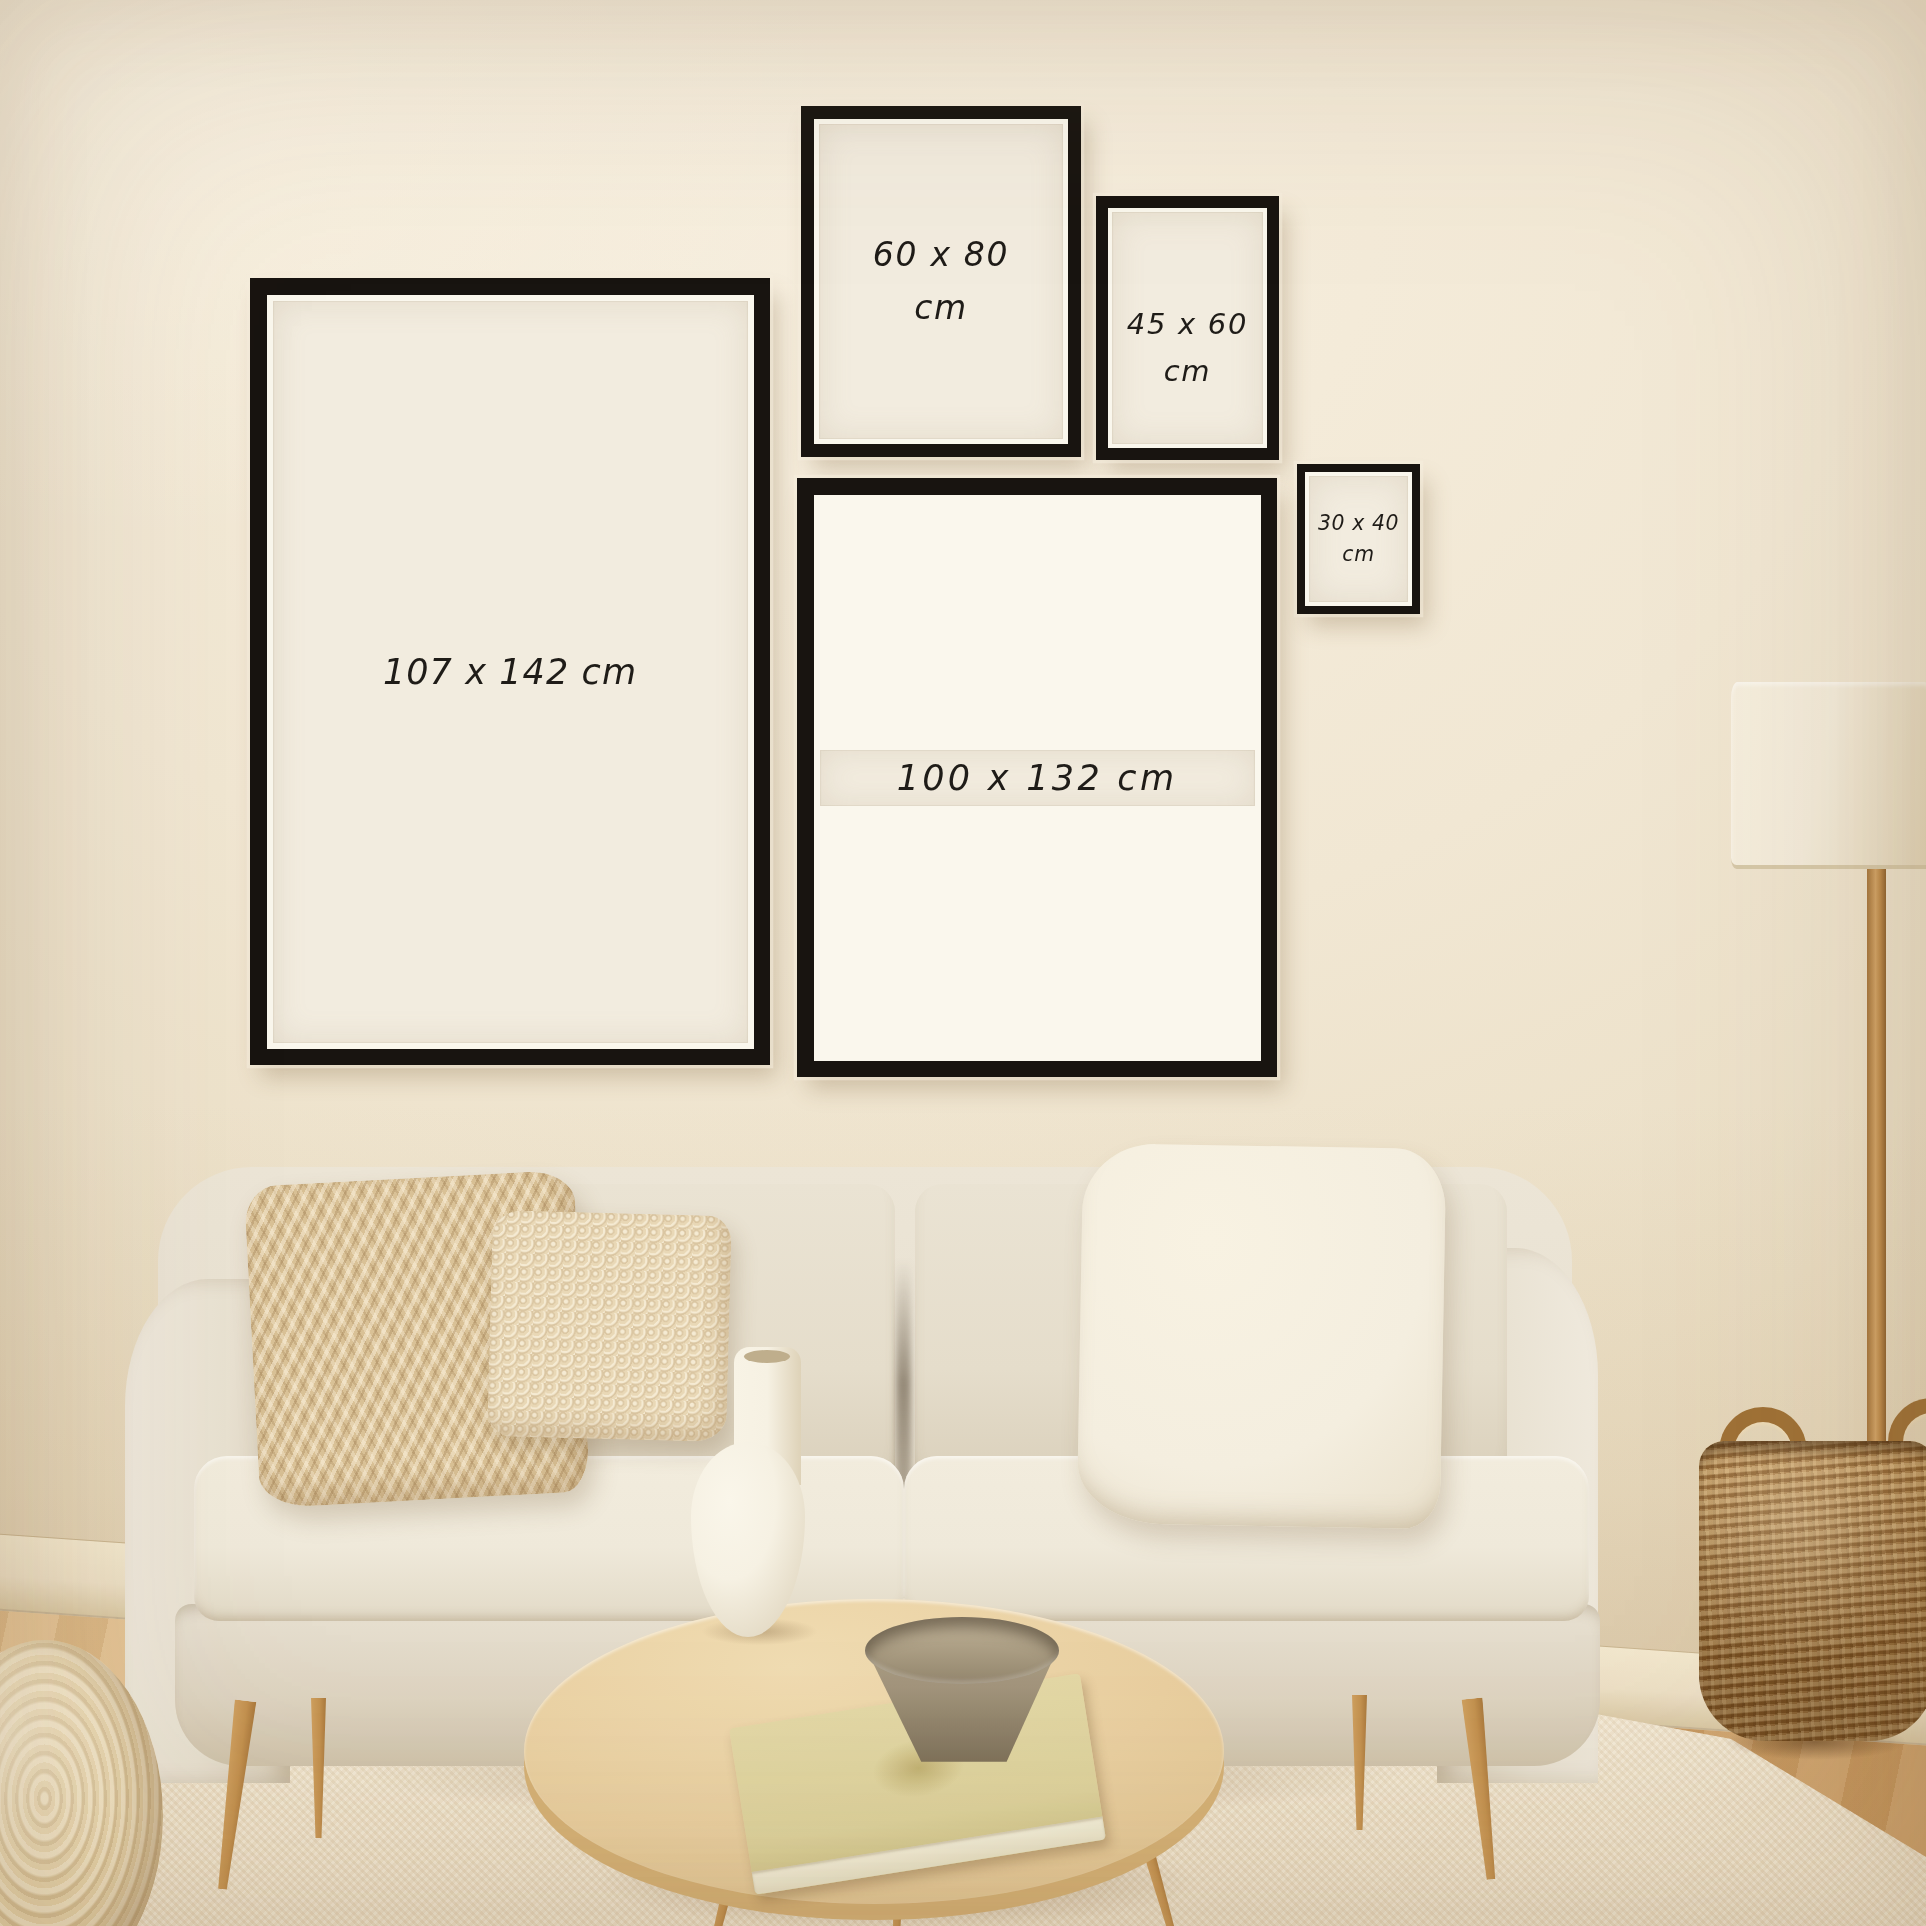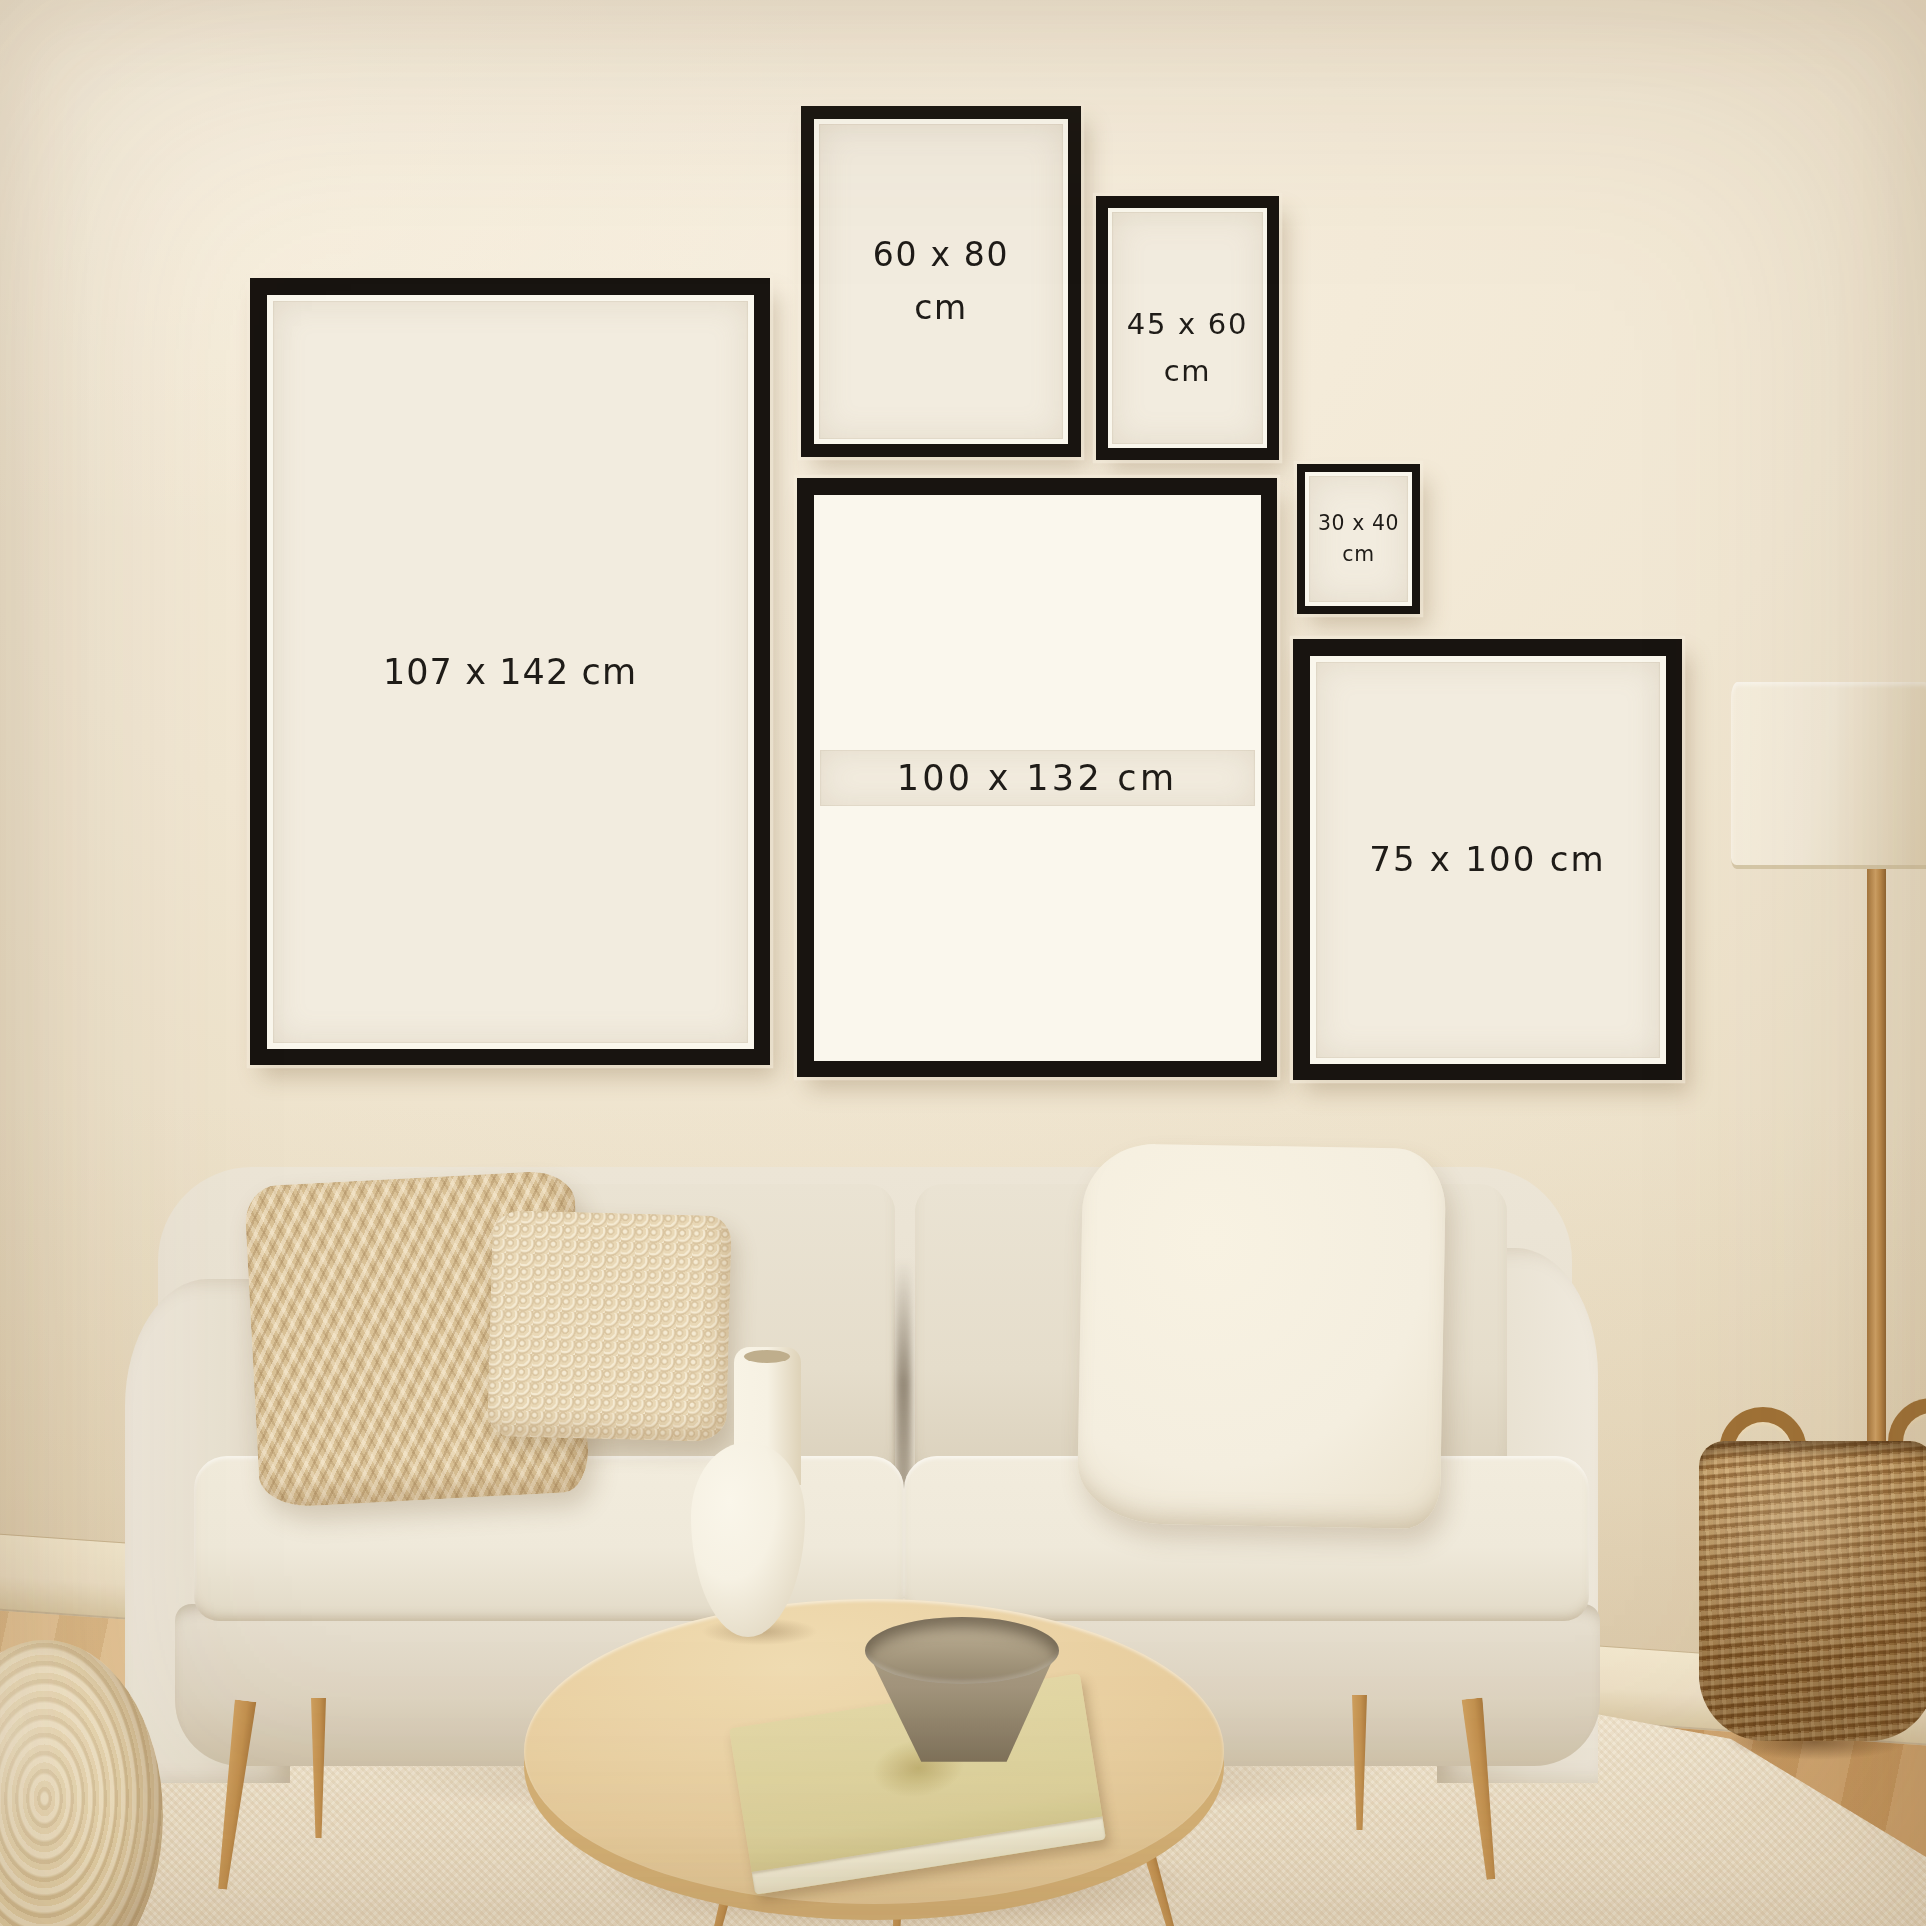--- a/index.html
+++ b/index.html
@@ -33,21 +33,21 @@
 
   
   .frame{position:absolute;background:var(--c-frame-black,#181410);
     box-shadow:0 0 0 3.3px rgba(246,239,223,.55), 8.8px 14.3px 22px -2.2px rgba(115,85,45,.28);
     display:flex;}
   .frame .mat{flex:1;background:var(--c-frame-mat,#faf7ed);display:flex;}
   .frame .art{flex:1;background:var(--c-frame-canvas,#f2ecdf);
     box-shadow:inset 0 0 33px rgba(160,140,105,.18), inset 0 0 0 1.1px rgba(120,100,70,.08);
     display:flex;align-items:center;justify-content:center;}
   .size-label{color:var(--c-label-text,#1f1c18);white-space:pre-line;text-align:center;
-    line-height:1.6;letter-spacing:1.7px;}
+    line-height:1.6;letter-spacing:1.7px;font-style:italic;}
   .f1{left:250px;top:278px;width:520px;height:787px;padding:16.5px;}
   .f1 .mat{padding:6px;} .f1 .size-label{font-size:35px;letter-spacing:1.1px;}
   .f2{left:801px;top:106px;width:280px;height:351px;padding:13.2px;}
   .f2 .mat{padding:5px;} .f2 .size-label{font-size:33px;}
   .f3{left:1096px;top:196px;width:183px;height:264px;padding:12px;}
   .f3 .mat{padding:4.4px;} .f3 .size-label{font-size:29px;margin-top:39px;}
   .f4{left:1297px;top:464px;width:123px;height:150px;padding:7.7px;}
   .f4 .mat{padding:4px;} .f4 .size-label{font-size:20.4px;letter-spacing:0.6px;line-height:1.5;}
   .f5{left:797px;top:478px;width:480px;height:599px;padding:16.5px;}
   .f5 .mat{padding:6px;align-items:center;} .f5 .size-label{font-size:35px;letter-spacing:3.3px;}
@@ -231,27 +231,20 @@
       </div>
     </div>
   </div>
   <div class="frame f5">
     <div class="mat">
       <div class="art">
         <span class="size-label">100 x 132 cm</span>
       </div>
     </div>
   </div>
-  <div class="frame f6">
-    <div class="mat">
-      <div class="art">
-        <span class="size-label">75 x 100 cm</span>
-      </div>
-    </div>
-  </div>
 
   <div class="soft-shadow sofa-ground-shadow"></div>
   <div class="sofa-back"></div>
   <div class="sofa-arm arm-left"></div>
   <div class="sofa-arm arm-right"></div>
   <div class="back-cushion bc-left"></div>
   <div class="back-cushion bc-right"></div>
   <div class="cushion-gap"></div>
   <div class="sofa-base"></div>
   <div class="seat-cushion sc-left"></div>

